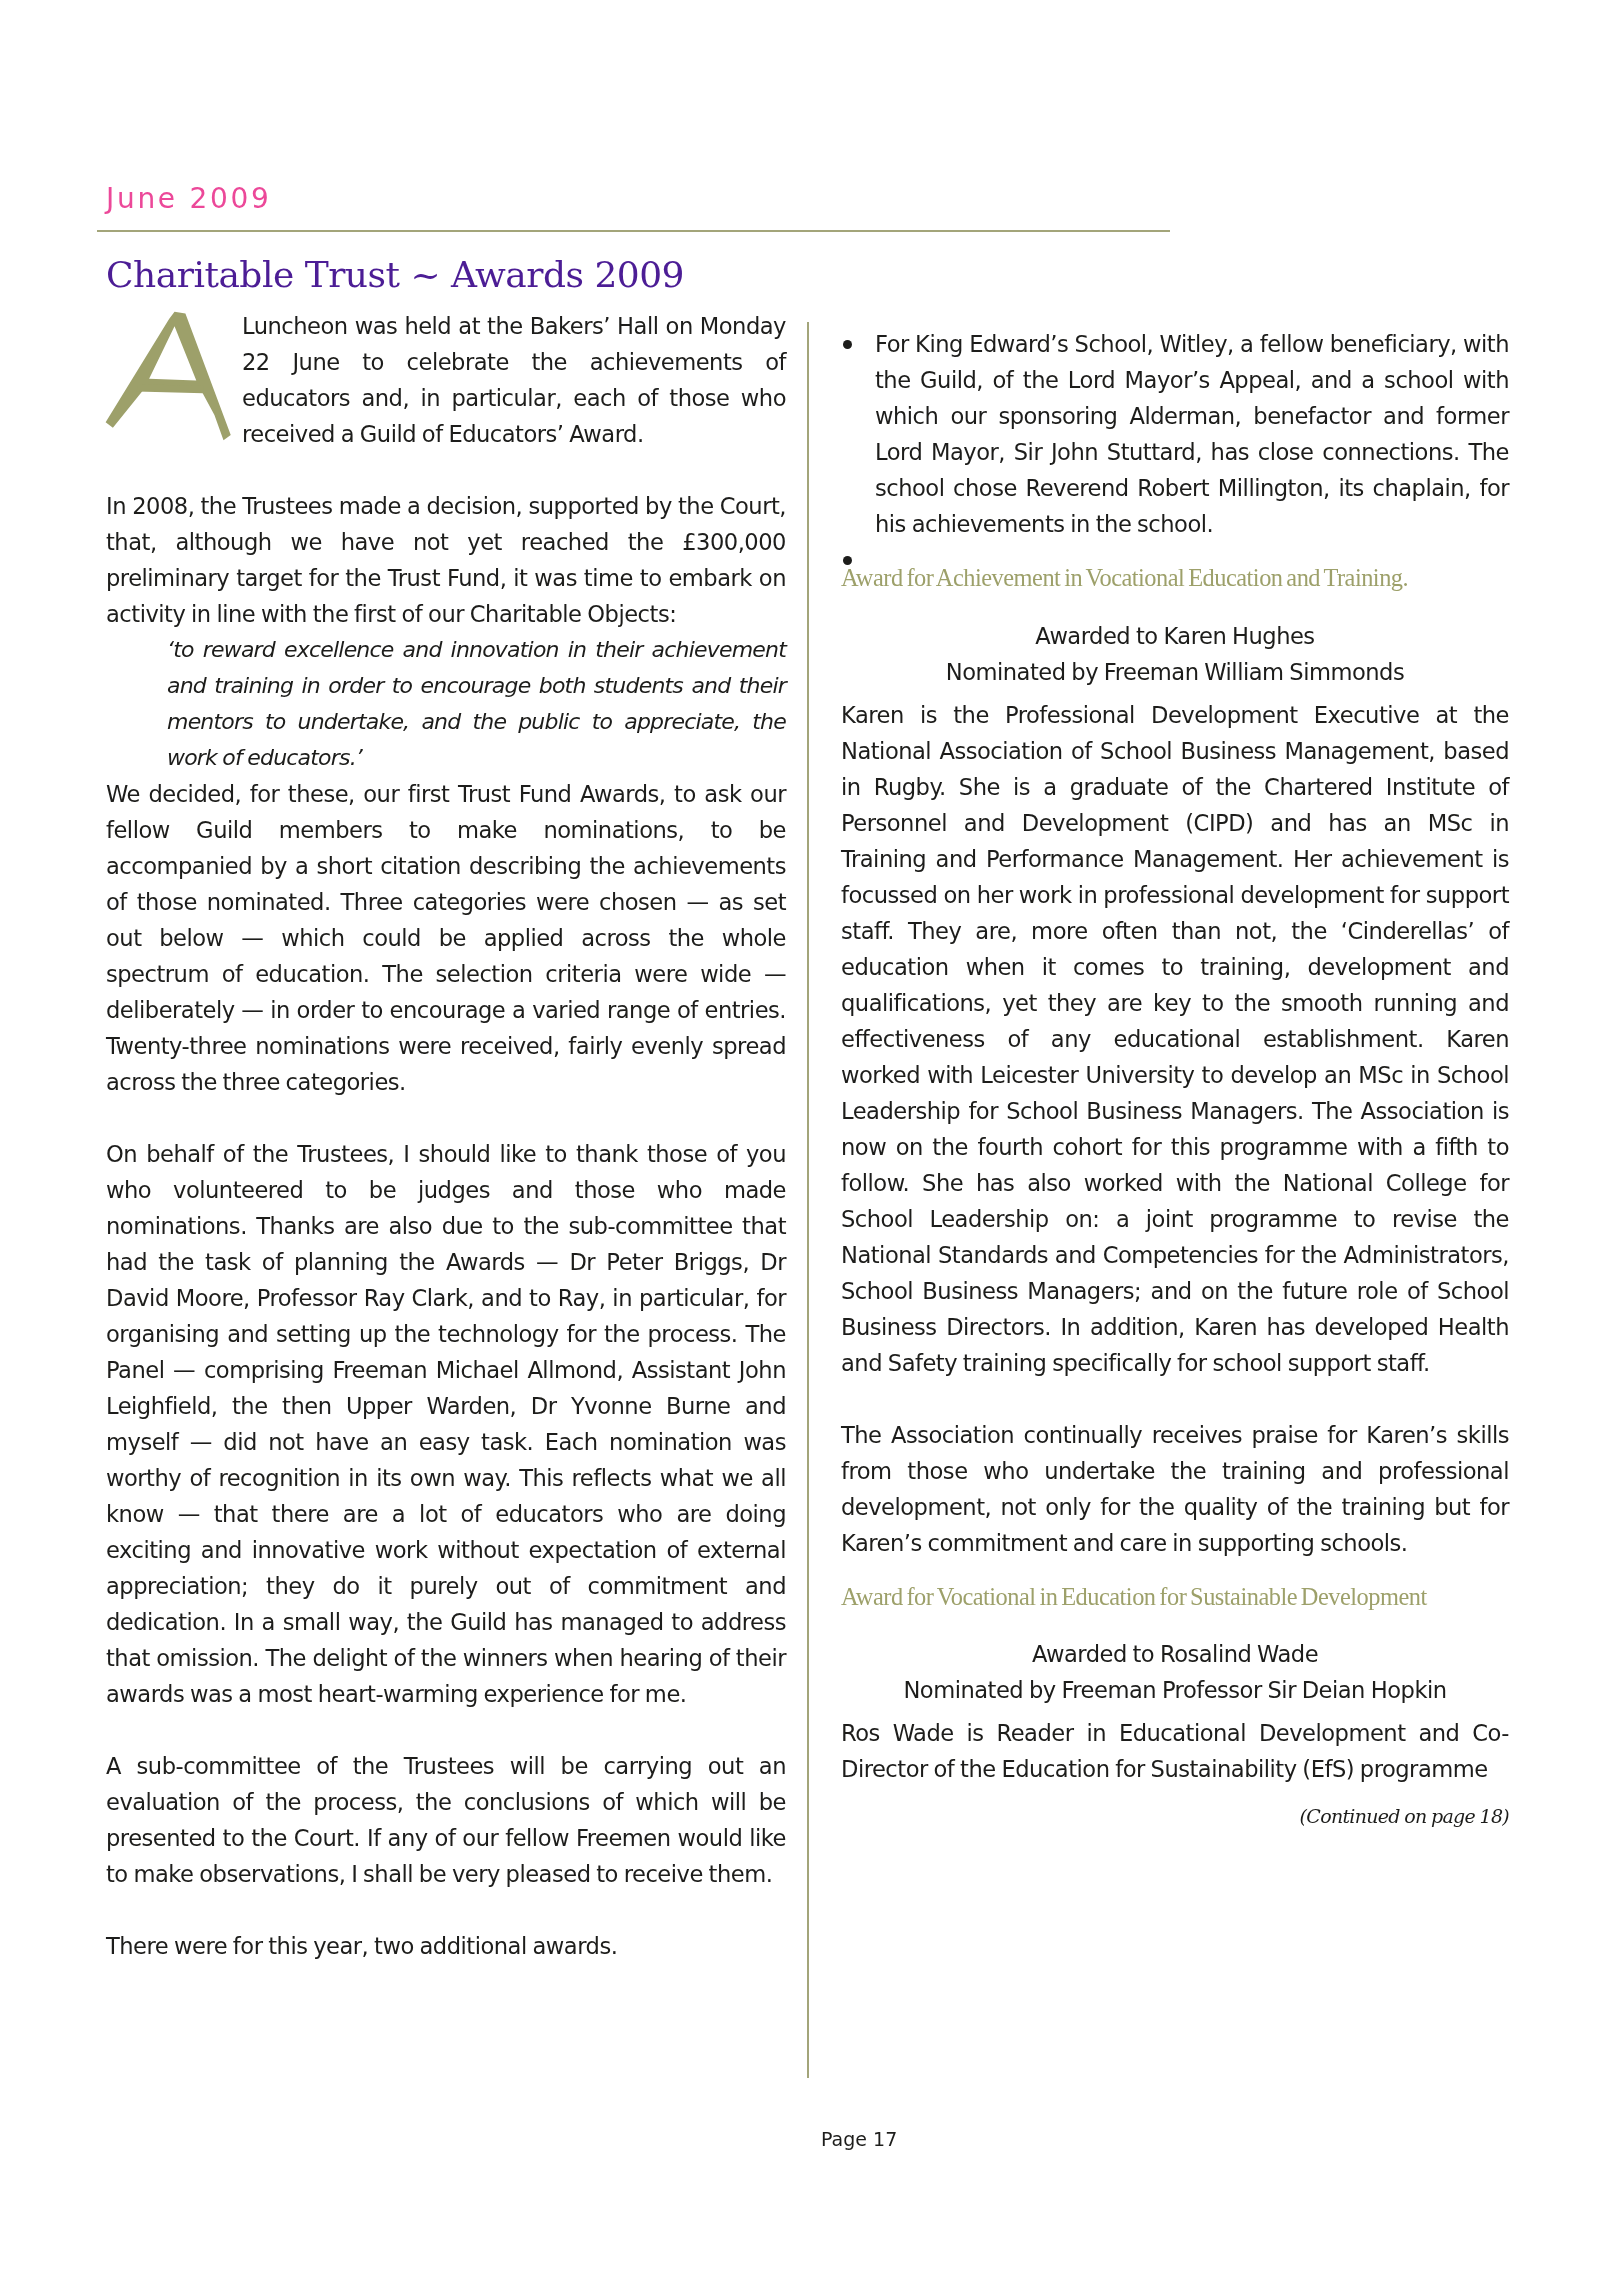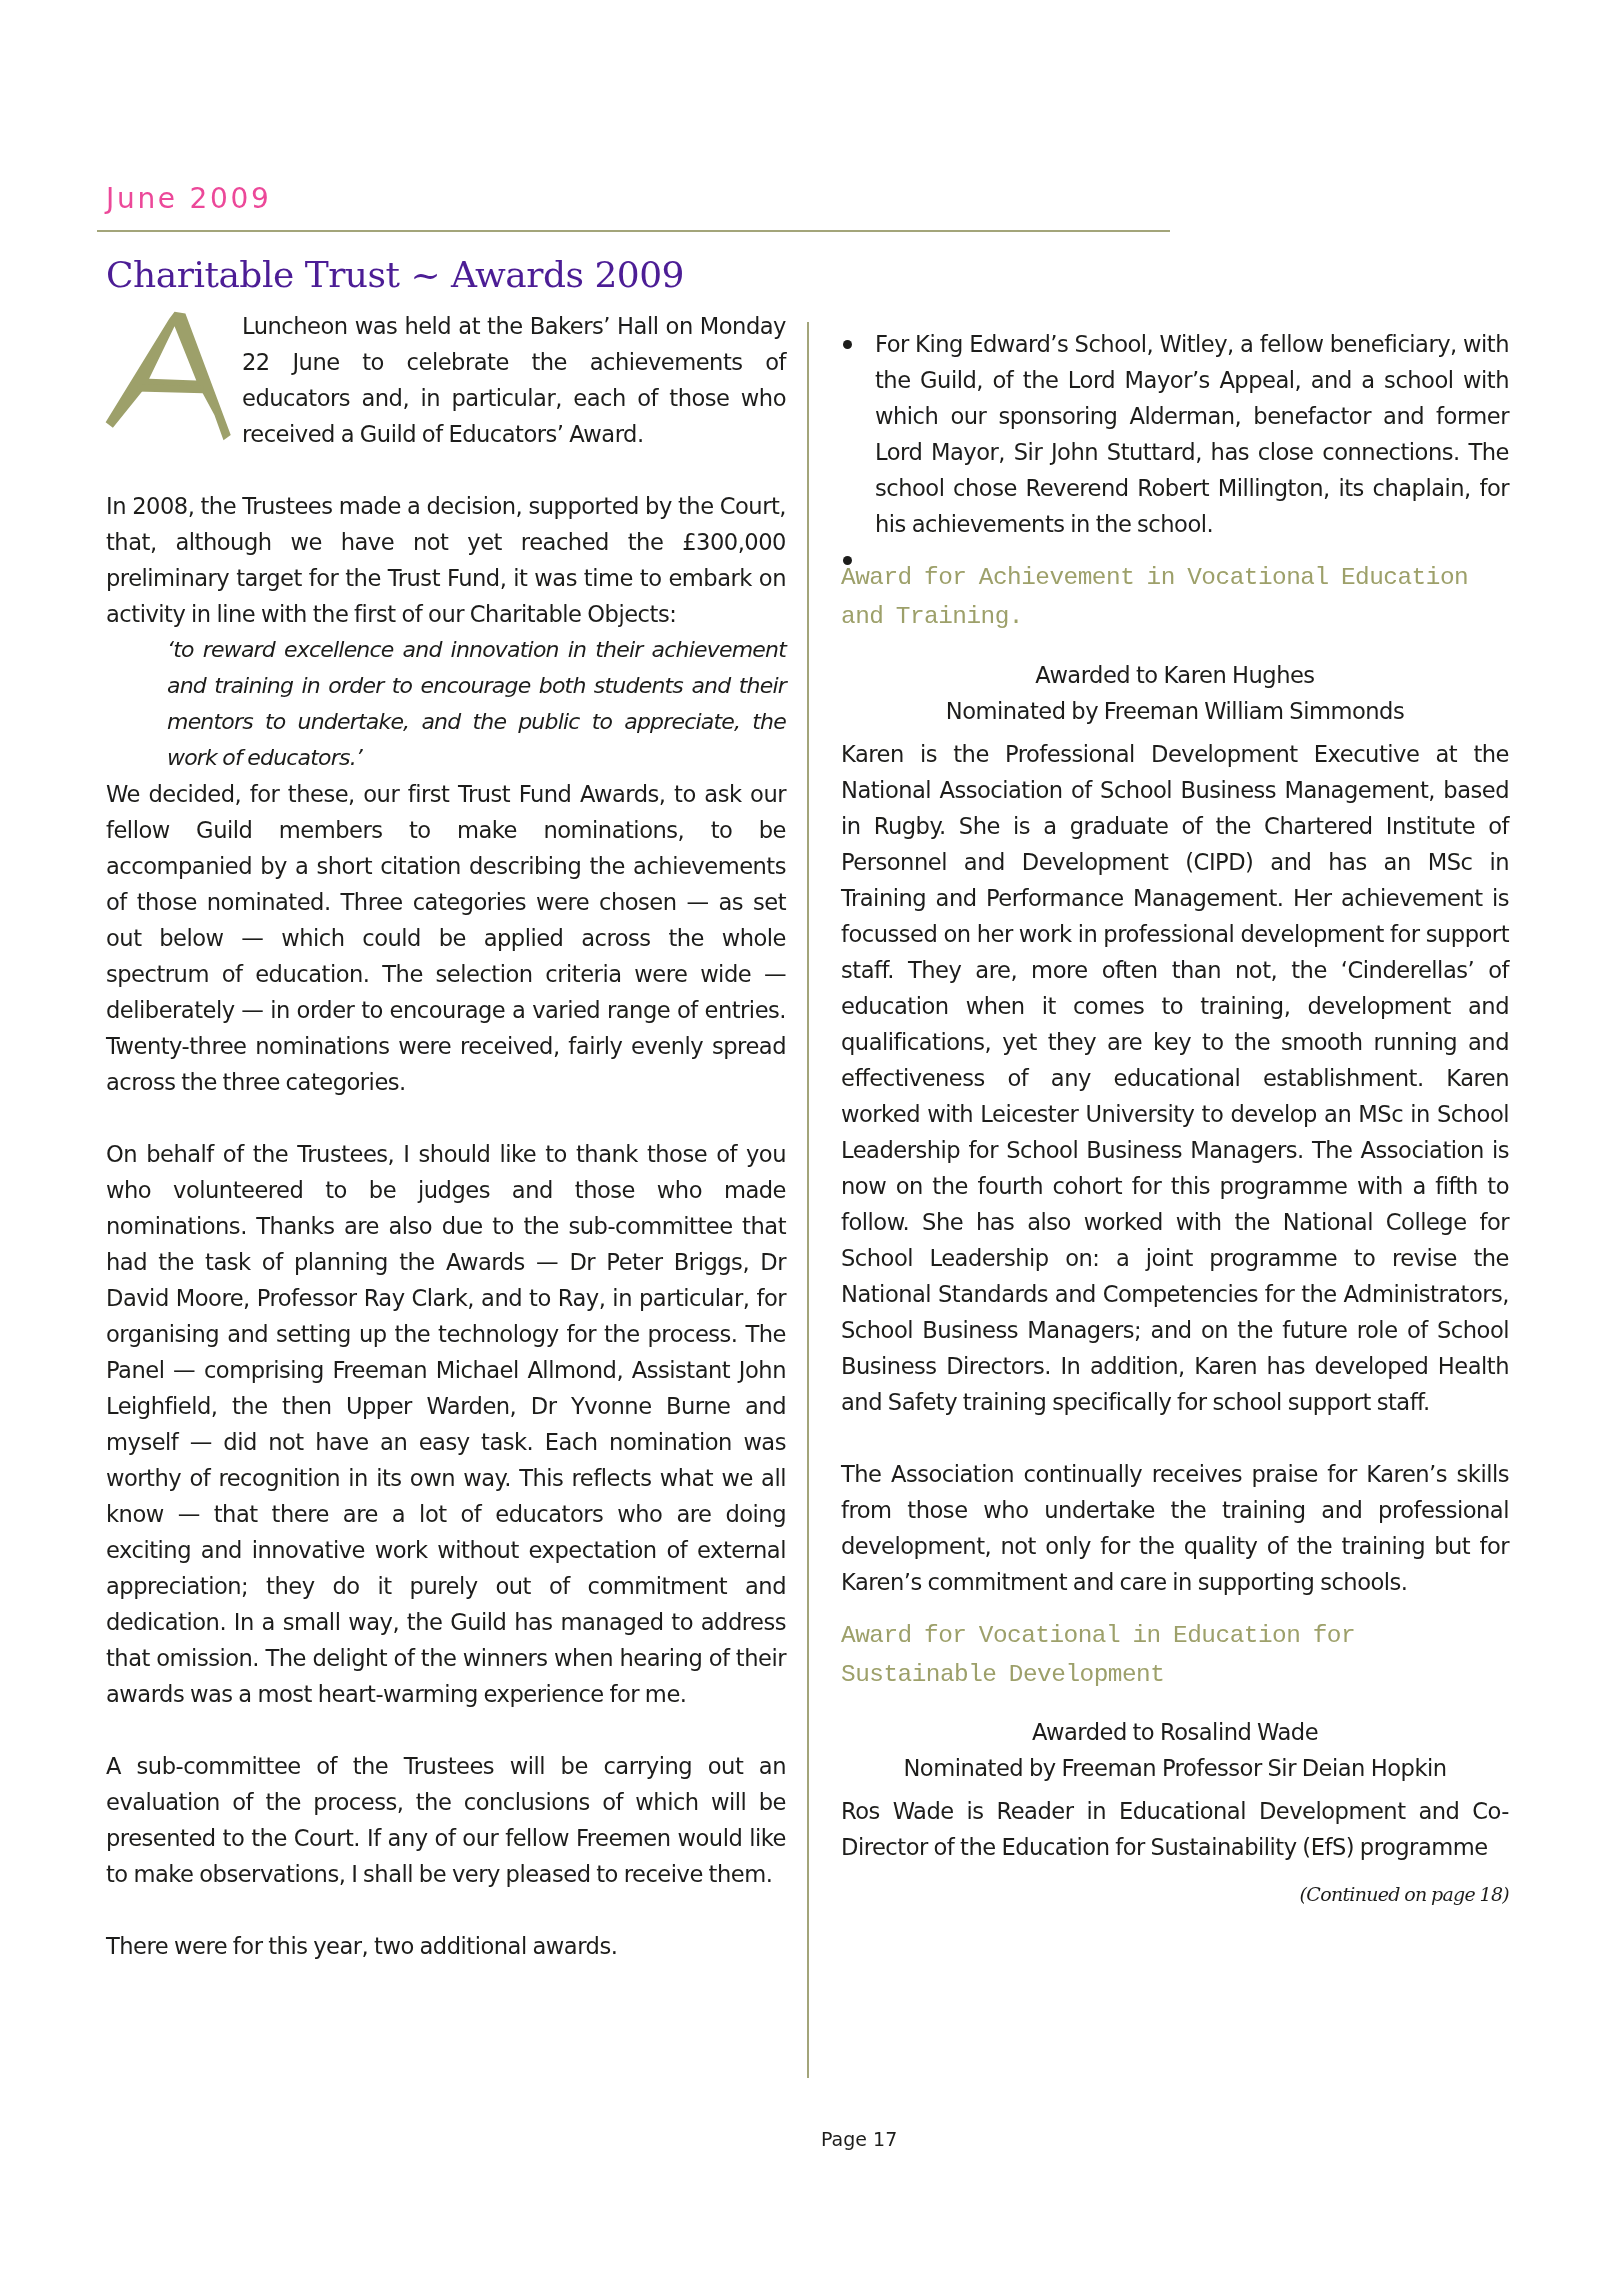--- a/index.html
+++ b/index.html
@@ -24,21 +24,21 @@
   .intro-text { flex: 1; padding-left: 3.6px; }
 
   p { margin: 0; }
   .gap { height: 36px; }
   .quote { font-style: italic; padding-left: 61px; font-size: 22px; letter-spacing: -0.8px; }
 
   ul.bullets { list-style: none; margin: 0; padding: 0; }
   ul.bullets li { position: relative; padding-left: 34px; }
   ul.bullets li .bullet-dot { position: absolute; left: 1.8px; top: 13.6px; width: 9px; height: 9px; border-radius: 50%; background: #1d1d1b; }
 
-  .section-heading { font-family: Liberation Mono, monospace; font-size: 24.4px; line-height: 39px; color: #9da06a; margin-top: 16.3px; text-align: left; letter-spacing: -0.5px; word-spacing: -1.8px; }
+  .section-heading { font-family: Liberation Serif, serif; font-size: 24.4px; line-height: 39px; color: #9da06a; margin-top: 16.3px; text-align: left; letter-spacing: -0.5px; word-spacing: -1.8px; }
   .meta-line { text-align: center; }
   .para-after-meta { margin-top: 7.2px; }
 
   .continued { text-align: right; font-family: "DejaVu Serif", serif; font-style: italic; font-size: 19px; margin-top: 11px; letter-spacing: -0.7px; }
 
   .page-number { left: 821px; top: 2128px; font-size: 19px; color: #1d1d1b; }
 </style>
 </head>
 <body>
 

